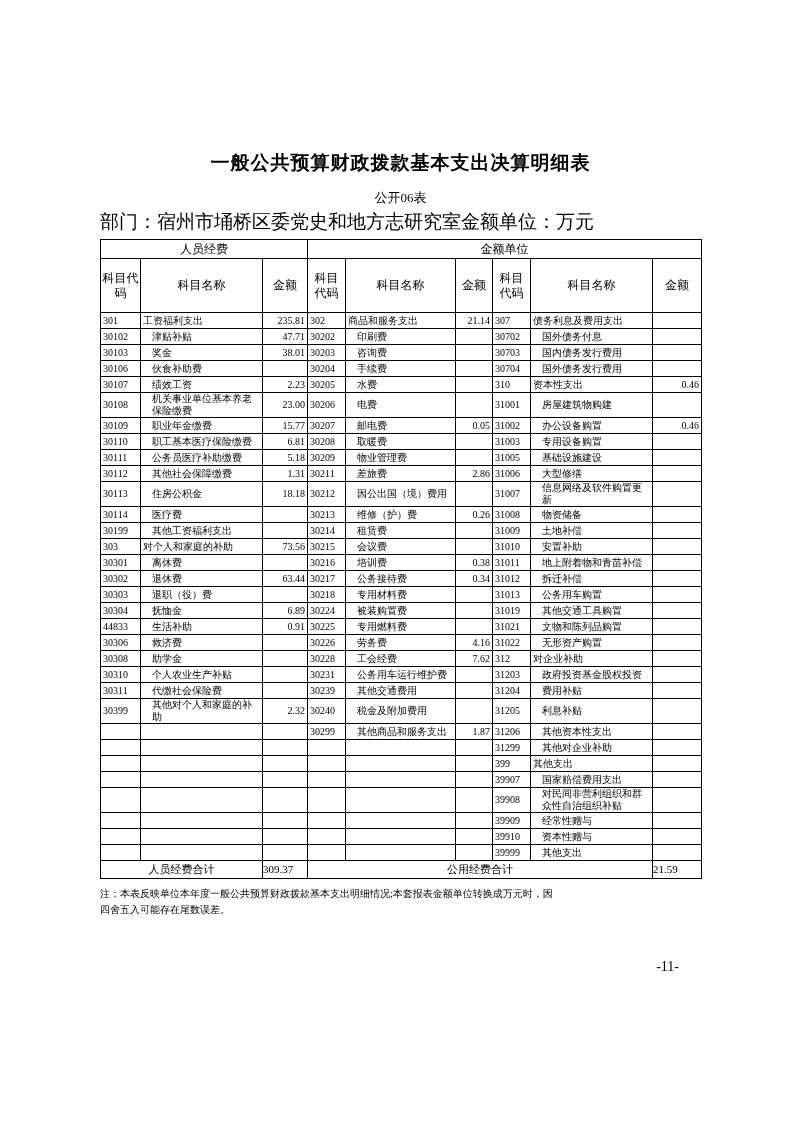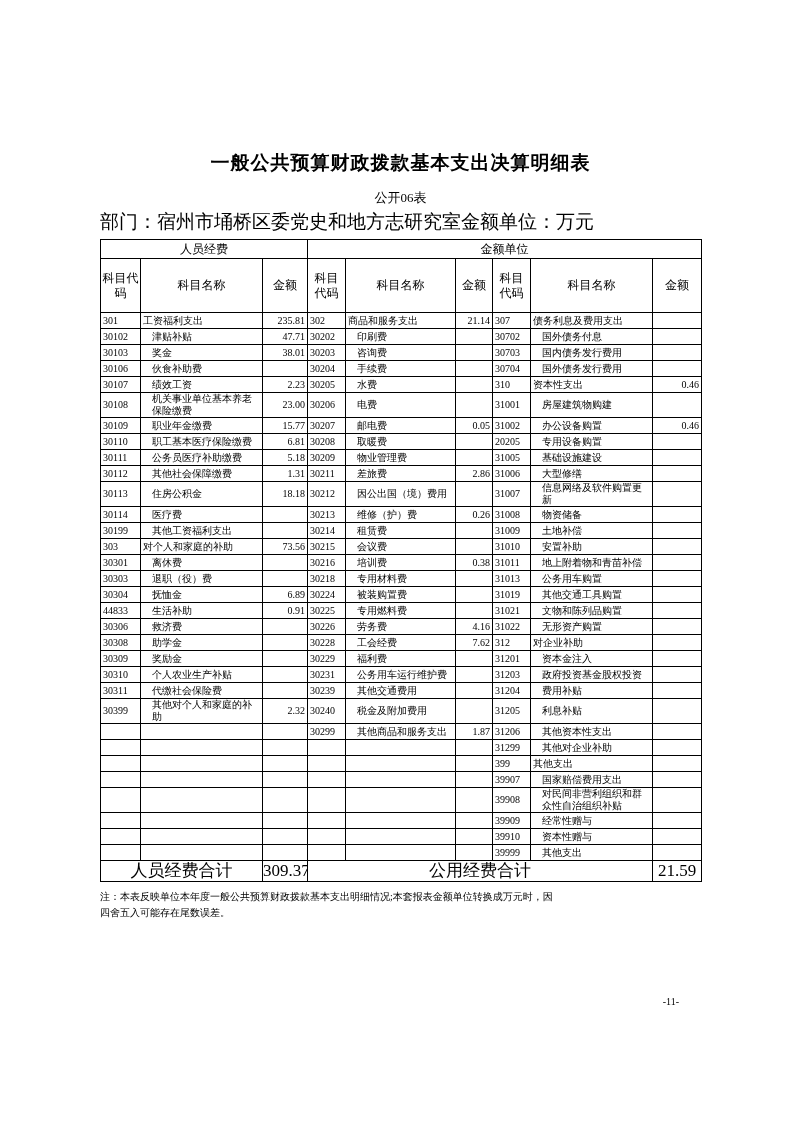--- a/index.html
+++ b/index.html
@@ -60,35 +60,35 @@
     line-height: 1.2;
     padding: 0 2px;
     word-break: break-all;
     vertical-align: middle;
   }
   td.code { text-align: left; }
   td.name { text-align: left; }
   td.name.sub { padding-left: 11px; }
   td.amt { text-align: right; }
   tfoot td {
-    font-size: 17px;
+    font-size: 11px;
     height: 18px;
     text-align: center;
     line-height: 1.2;
   }
-  tfoot td.amt { text-align: center; padding-right: 0; }
+  tfoot td.amt { text-align: left; padding-right: 0; }
   .note {
     font-size: 10px;
     line-height: 1.55;
     margin-top: 7px;
   }
   .pageno {
     text-align: right;
-    font-size: 10px;
-    margin-top: 76px;
+    font-size: 14px;
+    margin-top: 42px;
     padding-right: 22px;
   }
 </style>
 </head>
 <body>
 
 <div class="content">
 
   <div class="title">一般公共预算财政拨款基本支出决算明细表</div>
 
@@ -207,21 +207,21 @@
           <td class="name sub">办公设备购置</td>
           <td class="amt">0.46</td>
         </tr>
         <tr>
           <td class="code">30110</td>
           <td class="name sub">职工基本医疗保险缴费</td>
           <td class="amt">6.81</td>
           <td class="code">30208</td>
           <td class="name sub">取暖费</td>
           <td class="amt"></td>
-          <td class="code">20205</td>
+          <td class="code">31003</td>
           <td class="name sub">专用设备购置</td>
           <td class="amt"></td>
         </tr>
         <tr>
           <td class="code">30111</td>
           <td class="name sub">公务员医疗补助缴费</td>
           <td class="amt">5.18</td>
           <td class="code">30209</td>
           <td class="name sub">物业管理费</td>
           <td class="amt"></td>
@@ -289,20 +289,31 @@
           <td class="name sub">离休费</td>
           <td class="amt"></td>
           <td class="code">30216</td>
           <td class="name sub">培训费</td>
           <td class="amt">0.38</td>
           <td class="code">31011</td>
           <td class="name sub">地上附着物和青苗补偿</td>
           <td class="amt"></td>
         </tr>
         <tr>
+          <td class="code">30302</td>
+          <td class="name sub">退休费</td>
+          <td class="amt">63.44</td>
+          <td class="code">30217</td>
+          <td class="name sub">公务接待费</td>
+          <td class="amt">0.34</td>
+          <td class="code">31012</td>
+          <td class="name sub">拆迁补偿</td>
+          <td class="amt"></td>
+        </tr>
+        <tr>
           <td class="code">30303</td>
           <td class="name sub">退职（役）费</td>
           <td class="amt"></td>
           <td class="code">30218</td>
           <td class="name sub">专用材料费</td>
           <td class="amt"></td>
           <td class="code">31013</td>
           <td class="name sub">公务用车购置</td>
           <td class="amt"></td>
         </tr>
@@ -341,31 +352,20 @@
         </tr>
         <tr>
           <td class="code">30308</td>
           <td class="name sub">助学金</td>
           <td class="amt"></td>
           <td class="code">30228</td>
           <td class="name sub">工会经费</td>
           <td class="amt">7.62</td>
           <td class="code">312</td>
           <td class="name">对企业补助</td>
-          <td class="amt"></td>
-        </tr>
-        <tr>
-          <td class="code">30309</td>
-          <td class="name sub">奖励金</td>
-          <td class="amt"></td>
-          <td class="code">30229</td>
-          <td class="name sub">福利费</td>
-          <td class="amt"></td>
-          <td class="code">31201</td>
-          <td class="name sub">资本金注入</td>
           <td class="amt"></td>
         </tr>
         <tr>
           <td class="code">30310</td>
           <td class="name sub">个人农业生产补贴</td>
           <td class="amt"></td>
           <td class="code">30231</td>
           <td class="name sub">公务用车运行维护费</td>
           <td class="amt"></td>
           <td class="code">31203</td>

